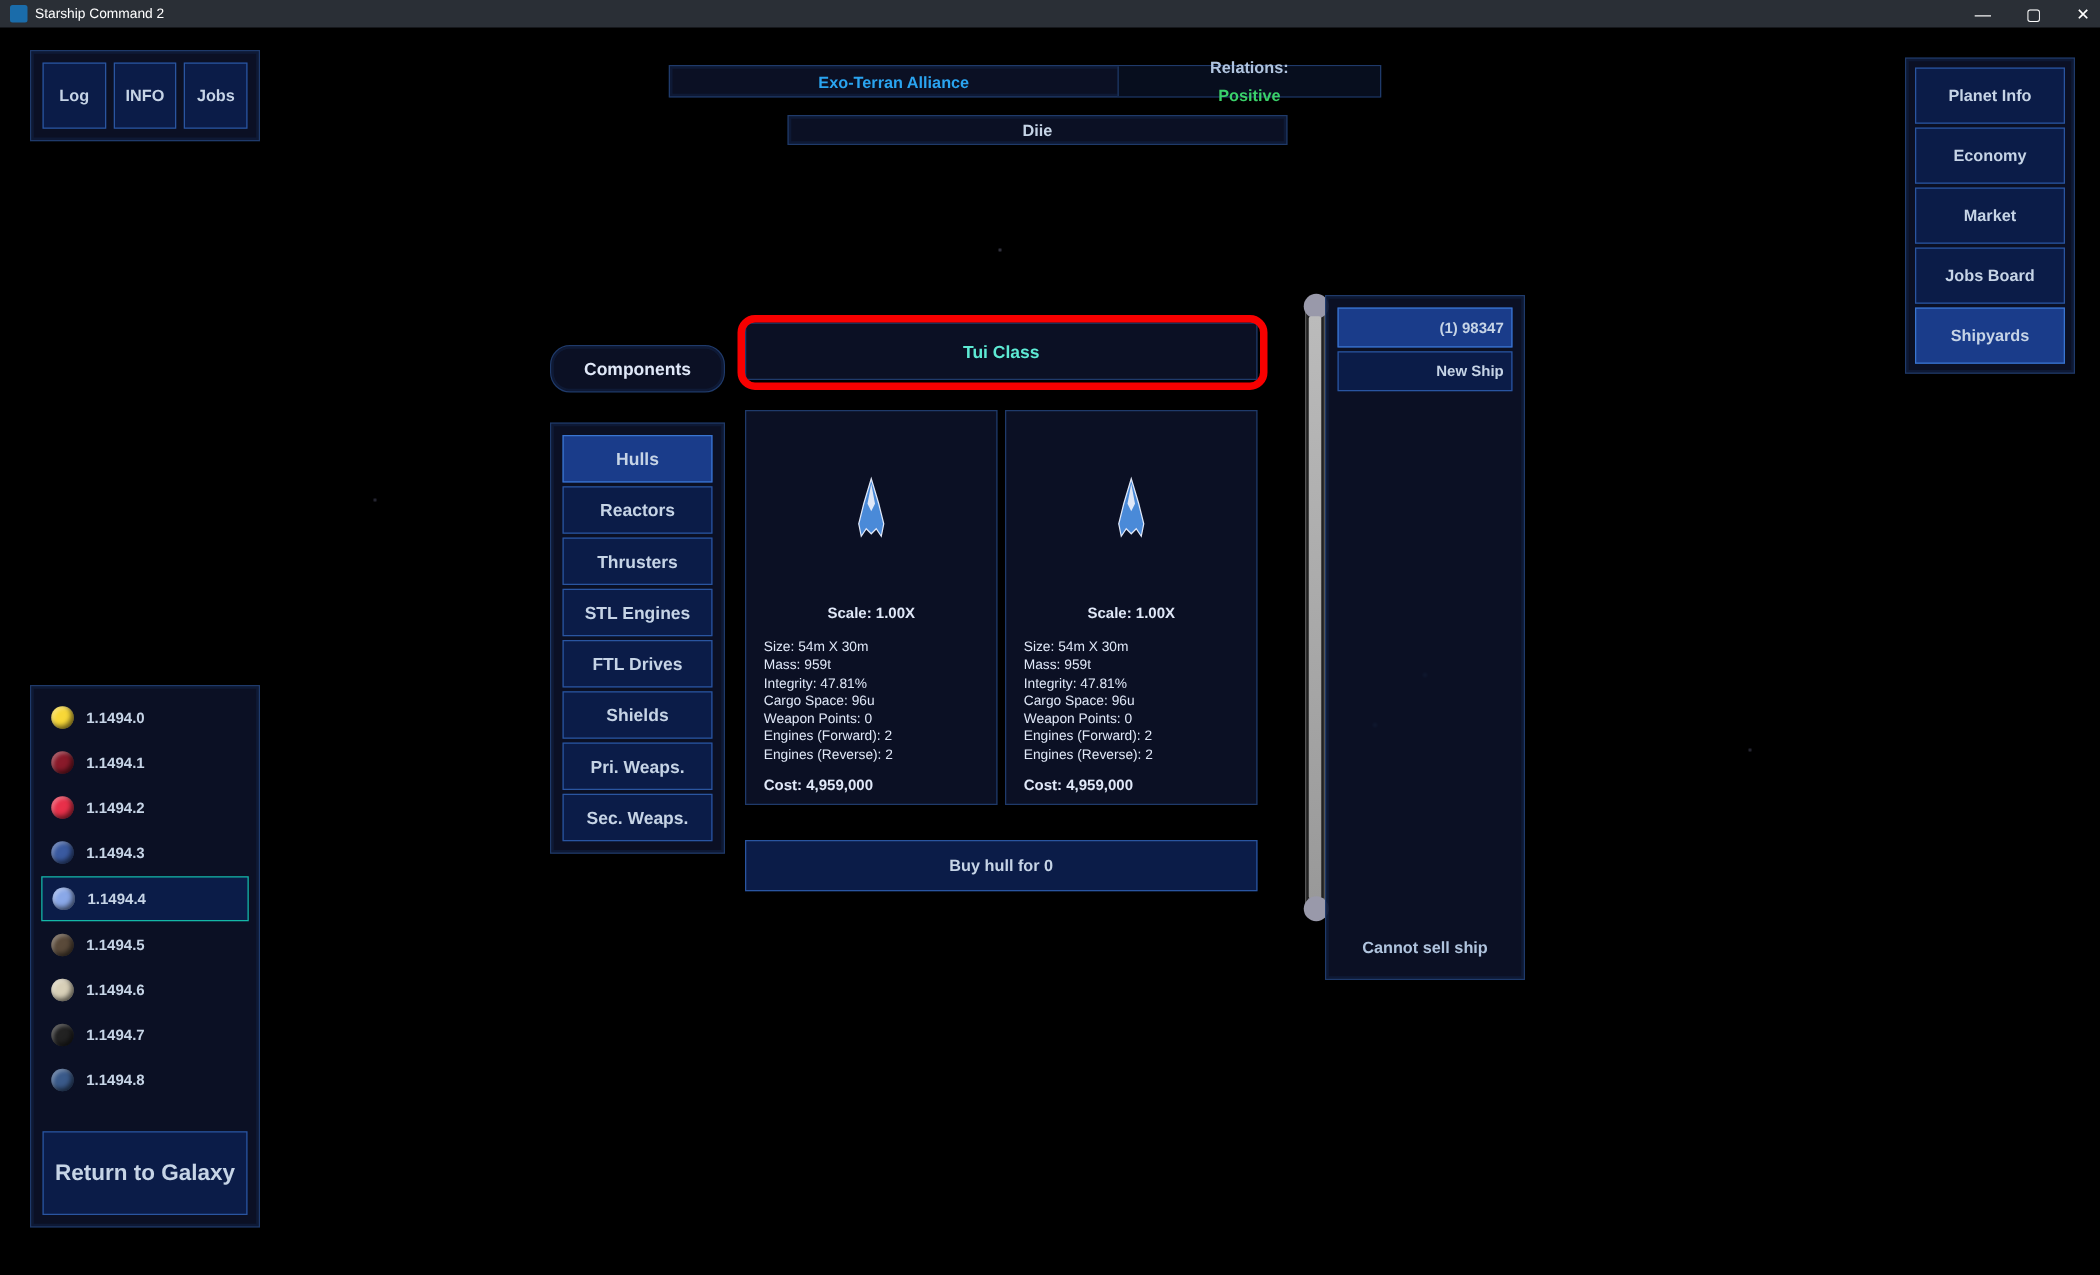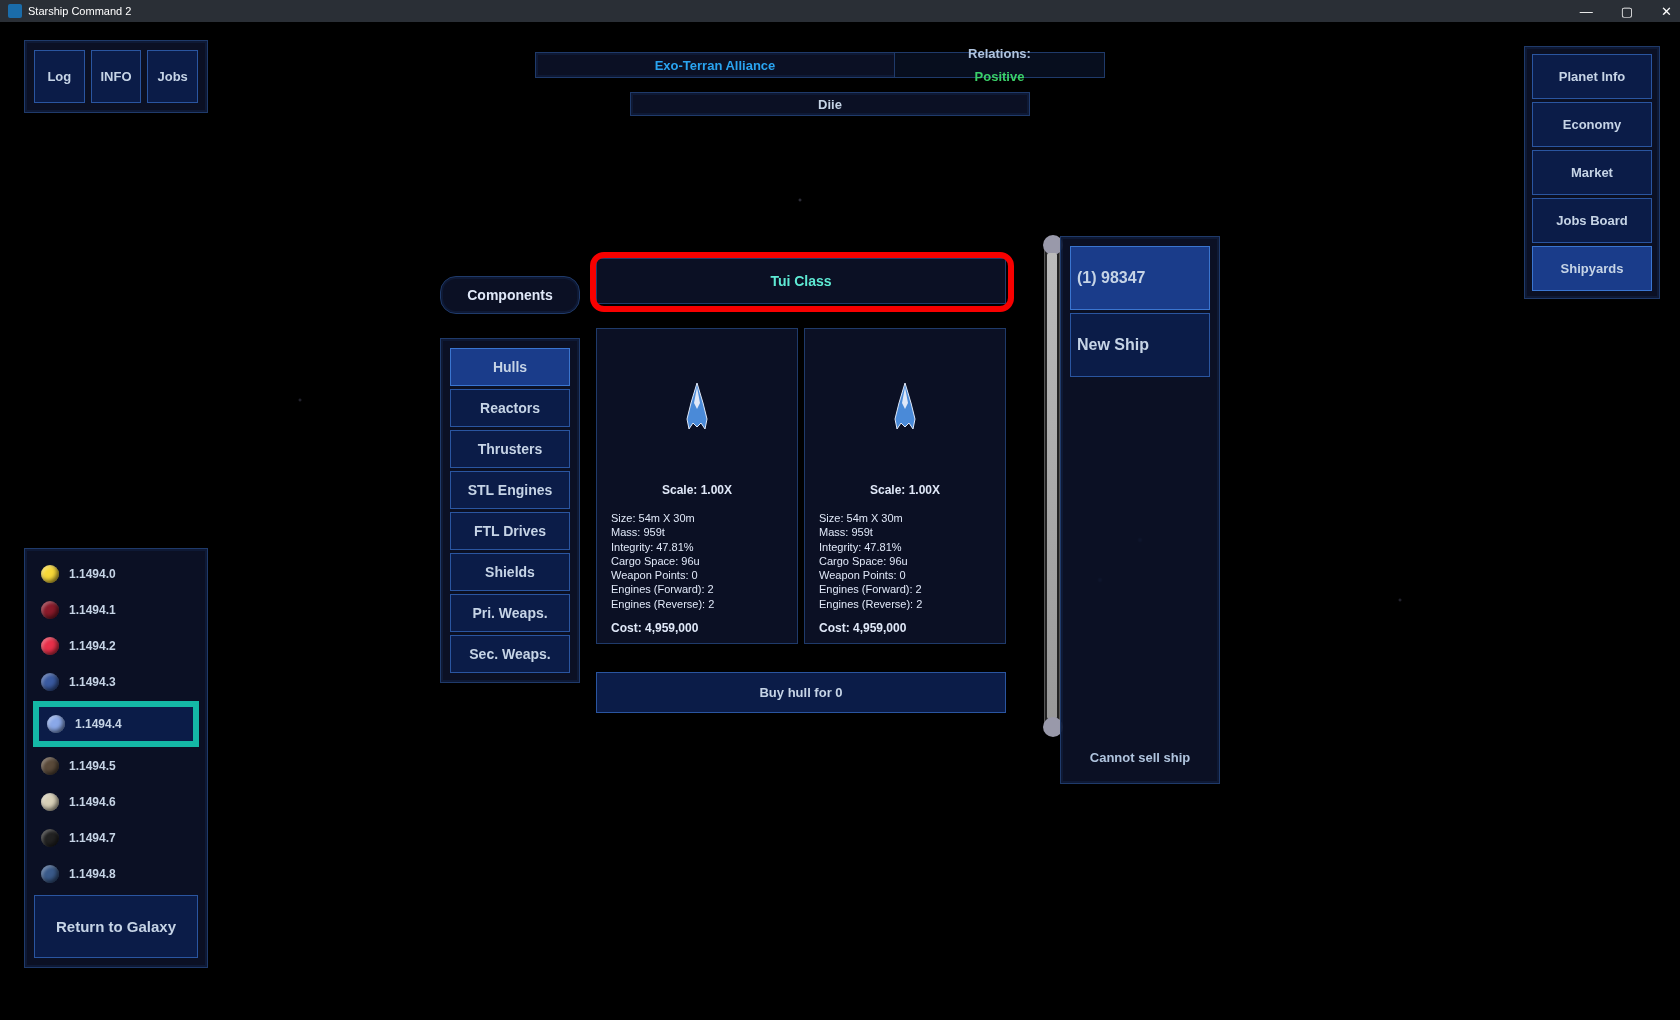--- a/index.html
+++ b/index.html
@@ -75,23 +75,23 @@
 .rightmenu { top: 46px; right: 20px; width: 136px; padding: 4px; }
 .rightmenu .btn { display:block; font-size: 13px; padding: 14px 4px; }
 
 
 .planetlist { top: 548px; left: 24px; width: 184px; padding: 6px; }
 .planetlist .row {
   display:flex; align-items:center; gap:10px;
   font-size:12px; font-weight:bold; color:#c6d4e6;
   padding:8px 8px; margin:2px;
 }
-.planetlist .row.selected { background:#0b1c48; border:6px solid #14b8a6; }
+.planetlist .row.selected { background:#0b1c48; border:1px solid #14b8a6; }
 .planetlist .orb { width:18px; height:18px; border-radius:50%; }
-.planetlist .return { margin-top:4px; font-size:15px; padding:22px 4px;}
+.planetlist .return { margin-top:24px; font-size:18px; padding:22px 4px;}
 
 
 .centerhdr {
   position:absolute; top:258px; left:596px; width:410px;
   background: rgba(12,18,40,0.9); border: 1px solid #1f3a6a;
   text-align:center; font-weight:bold; font-size:14px; color:#5eead4;
   padding:14px 0;
 }
 .redbox { position:absolute; top:252px; left:590px; width:424px; height:60px; border:6px solid #f80000; border-radius:14px; pointer-events:none; z-index:10;}
 .shipcards { position:absolute; top:328px; left:596px; width:410px; display:flex; gap:6px; }
@@ -102,21 +102,21 @@
 .card .cost { font-size:12px; font-weight:bold; margin-top:10px;}
 
 .ship-svg { width:40px; height:52px;}
 
 .buybar { position:absolute; top:672px; left:596px; width:410px; }
 .buybar .btn { display:block; font-size:13px; padding:12px 4px; margin:0 0 6px 0; background:#0b1c48; border:1px solid #2a55a0; }
 .buybar .cred { text-align:center; font-weight:bold; font-size:13px; color:#e0e8f8; background: rgba(12,18,40,0.9); border: 1px solid #1f3a6a; padding:14px 0;}
 
 
 .shippanel { top:236px; left:1060px; width:160px; padding:6px; min-height:548px;}
-.shippanel .btn { display:block; font-size:16px; padding:22px 6px; text-align:left; }
+.shippanel .btn { display:block; font-size:12px; padding:8px 6px; text-align:right; }
 .shippanel .cant { position:absolute; bottom:18px; left:0; right:0; text-align:center; font-weight:bold; font-size:13px;}
 
 
 .scroll { position:absolute; top:248px; left:1044px; width:16px; height:476px; background:#222; border:1px solid #555; border-radius:2px;}
 .scroll .thumb { position:absolute; top:4px; left:2px; right:2px; height:466px; background:linear-gradient(#bbb,#999); border-radius:2px;}
 .scroll .cap { position:absolute; left:-2px; width:20px; height:20px; border-radius:50%; background:#99a; }
 .scroll .captop { top:-14px;} .scroll .capbot { bottom:-14px;}
 
 </style>
 </head>

